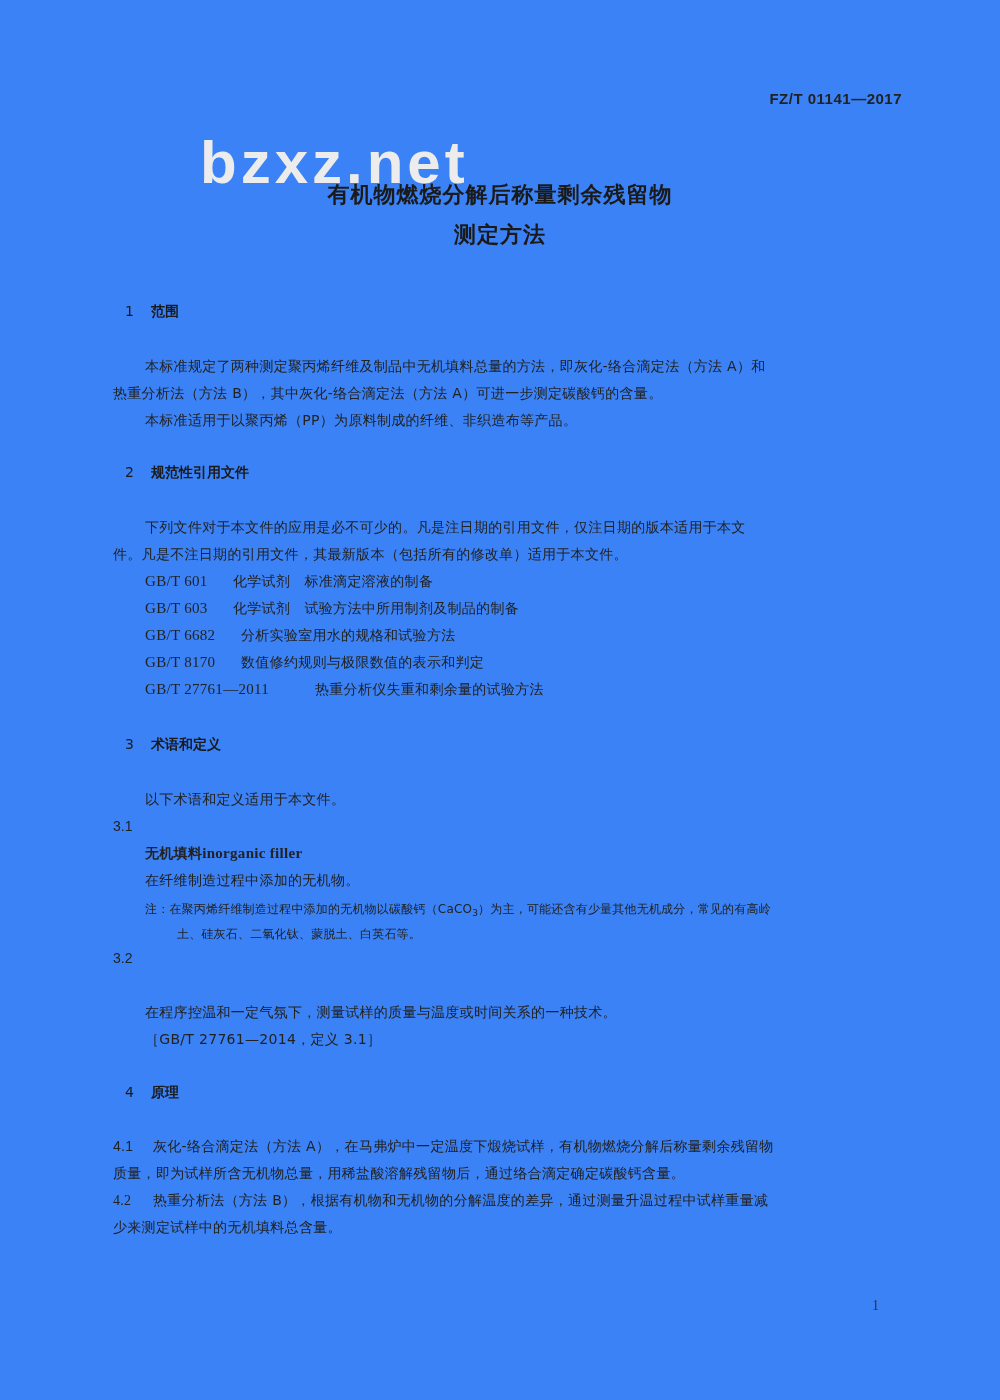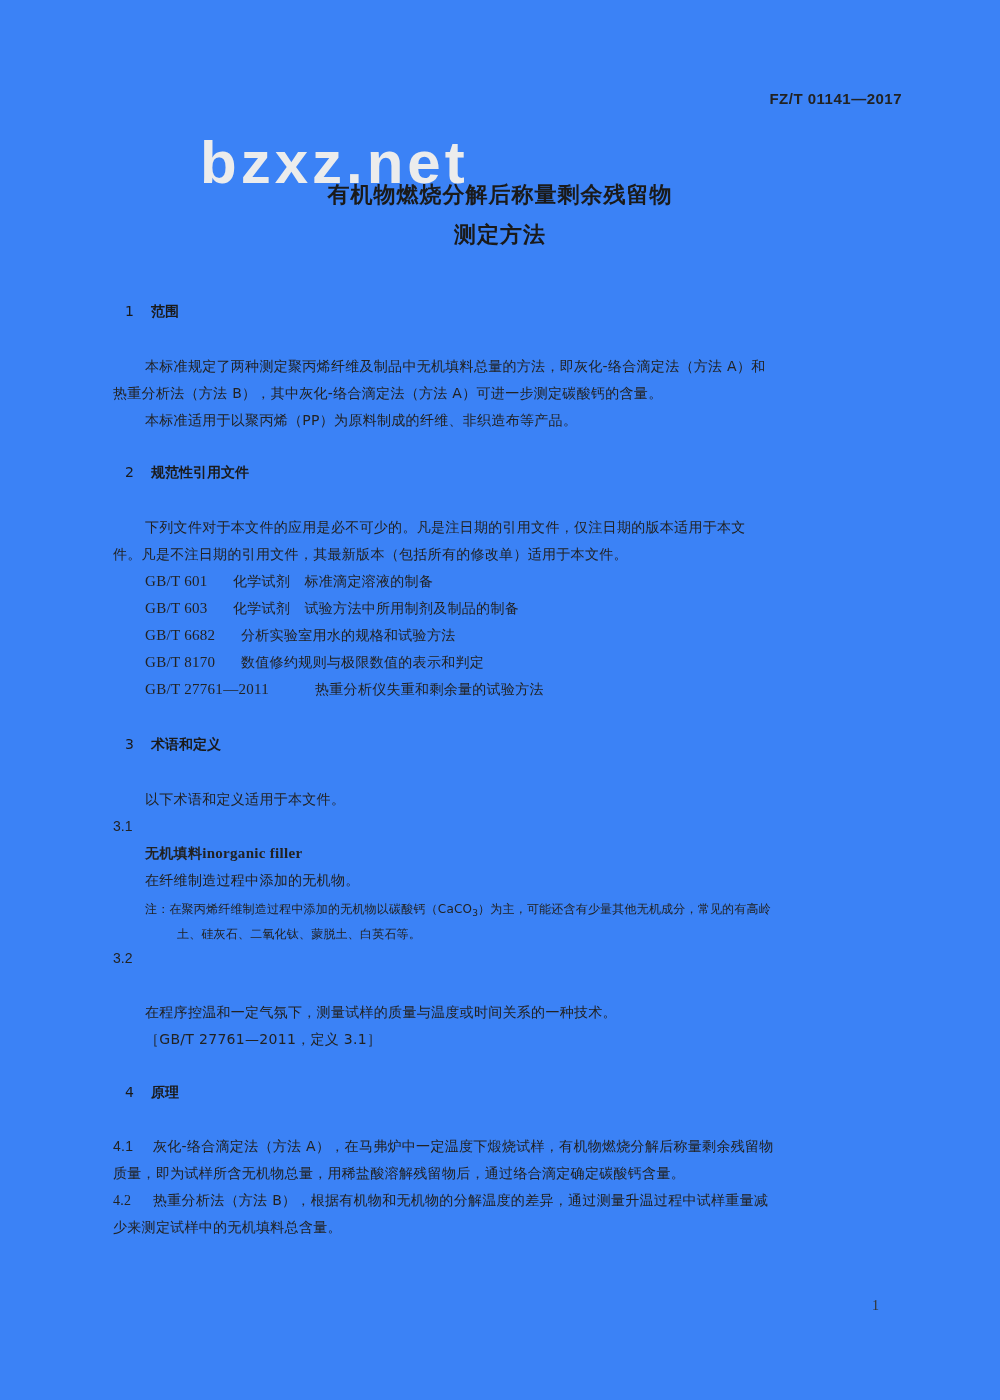--- a/index.html
+++ b/index.html
@@ -90,21 +90,21 @@
     <span>无机填料</span><span class="en">inorganic filler</span>
   </div>
   <div class="abs p ind" style="top:872px;">在纤维制造过程中添加的无机物。</div>
   <div class="abs p ind note" style="top:901px;">
     <span>注：在聚丙烯纤维制造过程中添加的无机物以碳酸钙（CaCO</span><sub>3</sub><span>）为主，可能还含有少量其他无机成分，常见的有高岭</span>
   </div>
   <div class="abs p note" style="left:177px; top:926px;">土、硅灰石、二氧化钛、蒙脱土、白英石等。</div>
 
   <div class="abs subnum" style="top:950px;">3.2</div>
   <div class="abs p ind" style="top:1004px;">在程序控温和一定气氛下，测量试样的质量与温度或时间关系的一种技术。</div>
-  <div class="abs p ind" style="top:1031px;">［GB/T 27761—2011，定义 3.1］</div>
+  <div class="abs p ind" style="top:1031px;">［GB/T 27761—2014，定义 3.1］</div>
 
   <div class="abs h1" style="top:1084px;">
     <span class="num">4</span><span>原理</span>
   </div>
   <div class="abs p full" style="top:1138px;">
     <span style="display:inline-block; width:40px; font-family:'Liberation Sans',sans-serif;">4.1</span><span>灰化-络合滴定法（方法 A），在马弗炉中一定温度下煅烧试样，有机物燃烧分解后称量剩余残留物</span>
   </div>
   <div class="abs p full" style="top:1165px;">质量，即为试样所含无机物总量，用稀盐酸溶解残留物后，通过络合滴定确定碳酸钙含量。</div>
   <div class="abs p full" style="top:1192px;">
     <span style="display:inline-block; width:40px; font-family:Liberation Serif, serif;">4.2</span><span>热重分析法（方法 B），根据有机物和无机物的分解温度的差异，通过测量升温过程中试样重量减</span>

